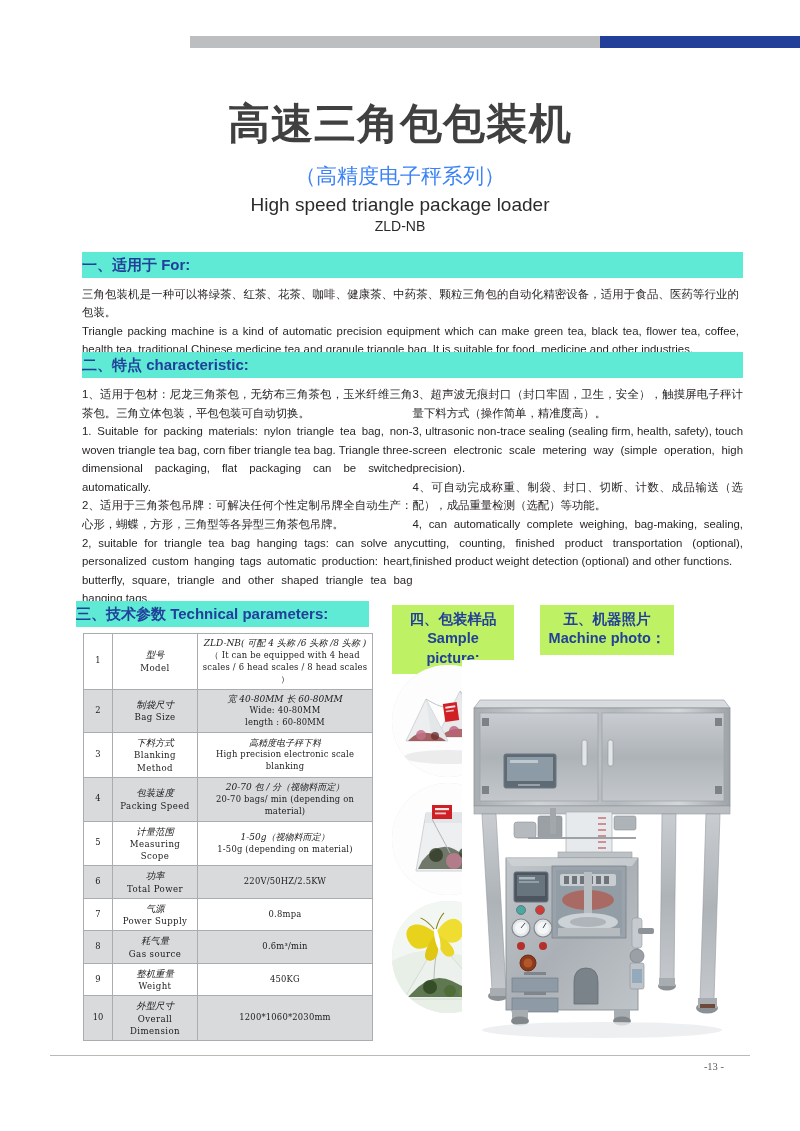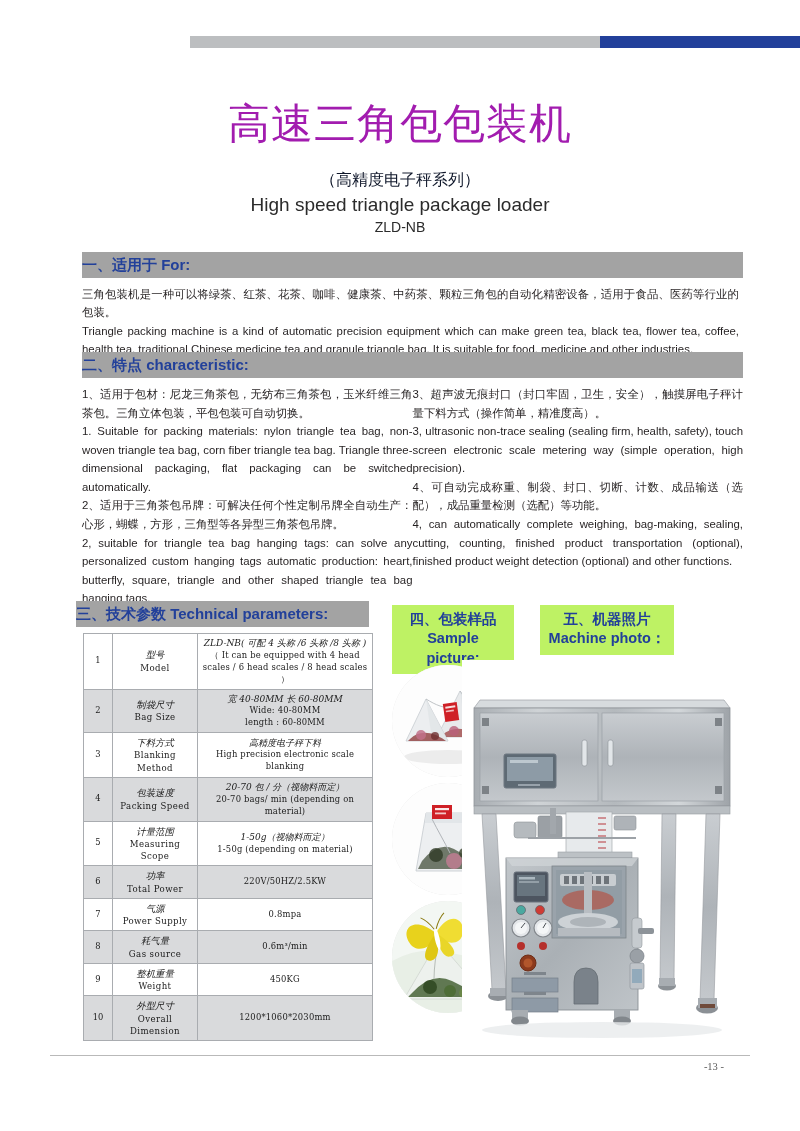--- a/index.html
+++ b/index.html
@@ -37,46 +37,46 @@
   
   .title-block {
     position: absolute;
     top: 100px;
     left: 0;
     width: 800px;
     text-align: center;
   }
   .title-cn {
     font-size: 42px;
-    font-weight: normal;
-    color: #a21caf;
+    font-weight: bold;
+    color: #404040;
     letter-spacing: 1px;
     line-height: 1.12;
     text-align: center;
   }
   .subtitle-cn {
-    font-size: 16px;
-    color: #0f172a;
-    margin-top: 21px;
+    font-size: 21px;
+    color: #3b82f6;
+    margin-top: 13px;
     line-height: 1.5;
   }
   .subtitle-en {
     font-size: 19px;
     color: #2b2b2b;
     line-height: 1.35;
   }
   .subtitle-model {
     font-size: 14px;
     color: #2b2b2b;
     line-height: 1.35;
   }
 
   
   .sect-bar {
-    background: #a3a3a3;
+    background: #5eead4;
     height: 26px;
     display: flex;
     align-items: center;
   }
   .sect-bar .bar-pad {
     width: 22px;
     height: 100%;
     background: #ffffff;
     flex: 0 0 22px;
   }

